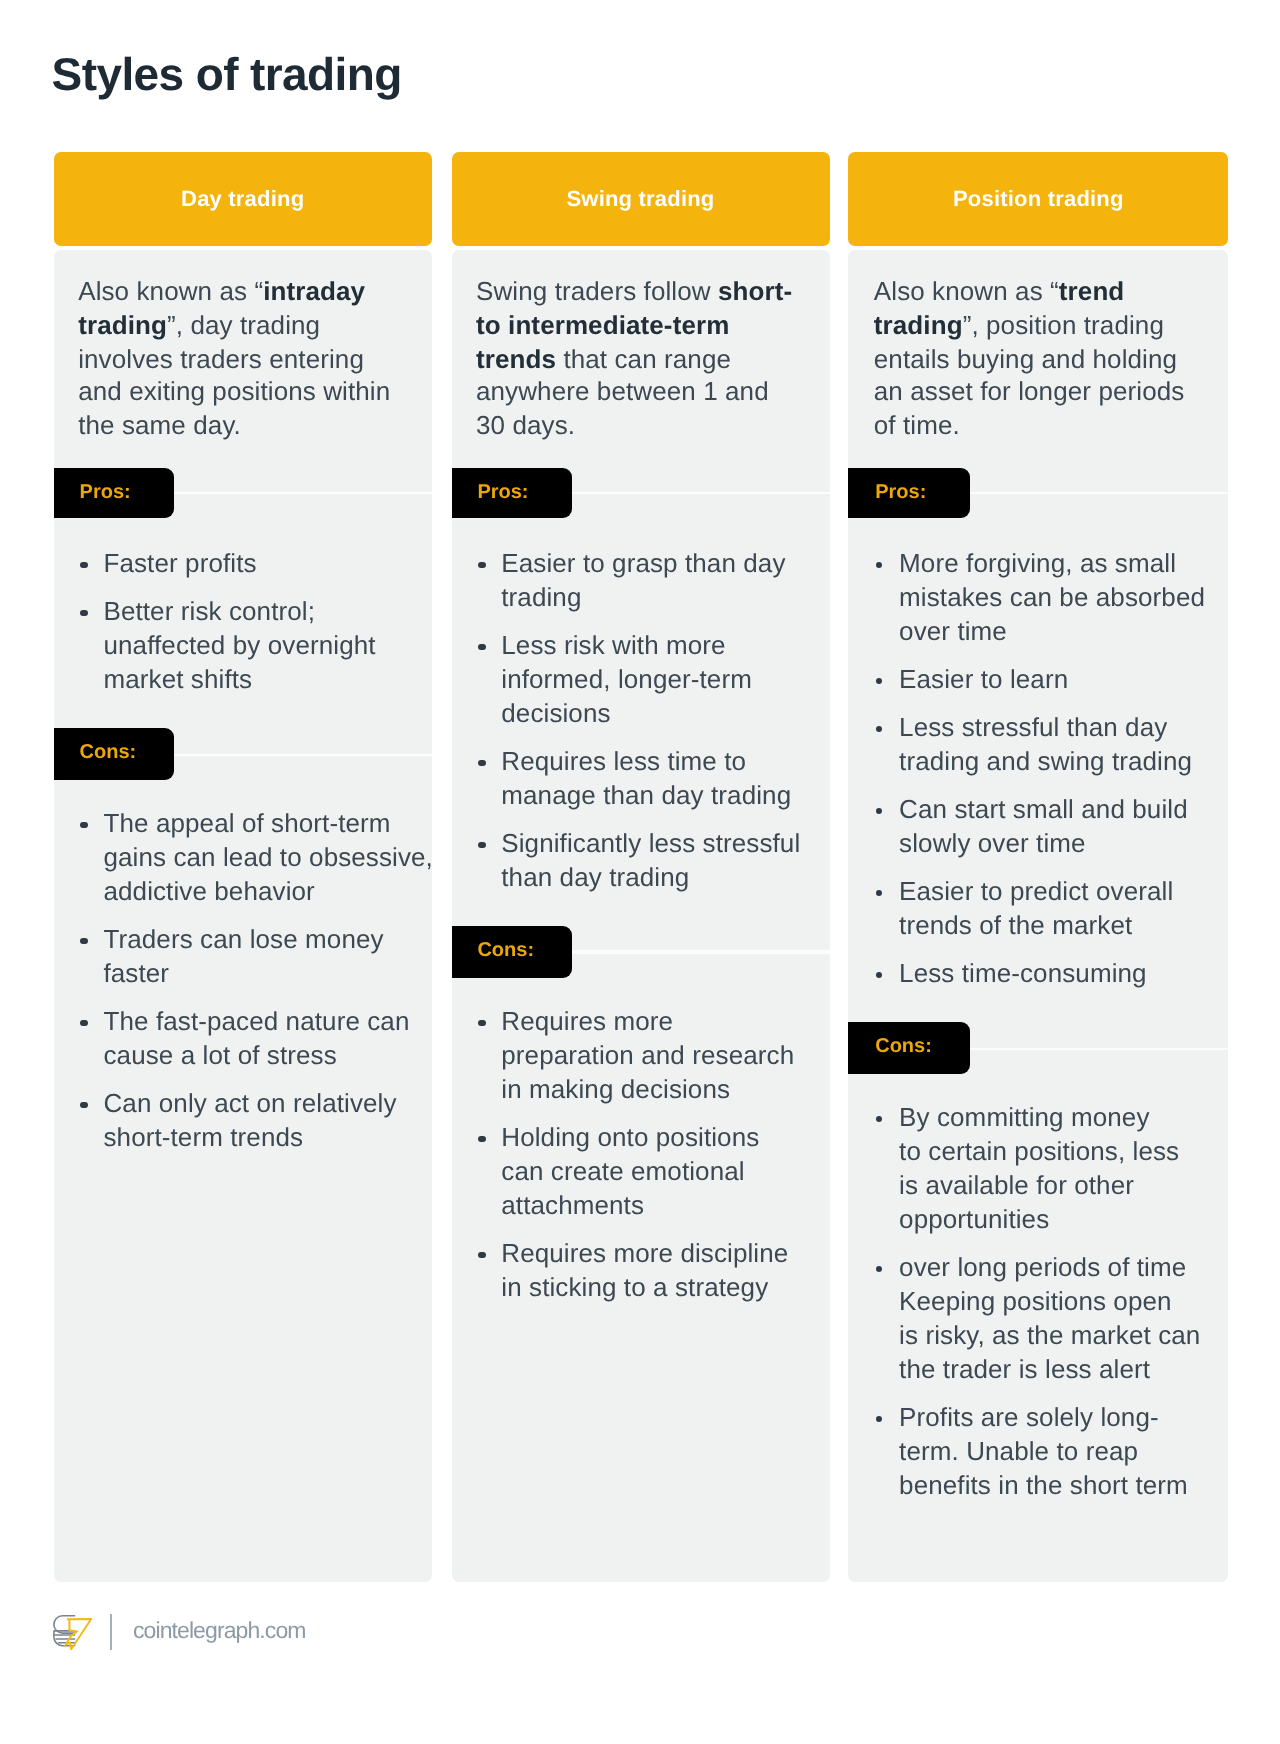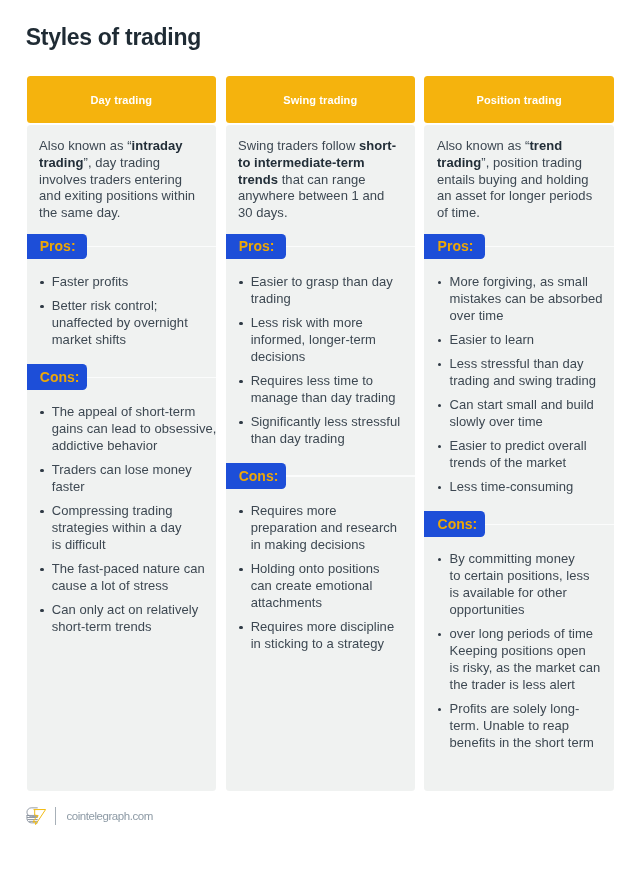--- a/index.html
+++ b/index.html
@@ -27,23 +27,23 @@
     letter-spacing:0.1px; margin-bottom:2.3px;
   }
   .card-body { flex:1 1 auto; background:#f0f2f1; border-radius:3.5px; display:flex; flex-direction:column; }
   .ln { display:block; white-space:nowrap; }
   .intro { padding:12.4px 12px 0 12.5px; font-size:13px; line-height:16.9px; color:#3d4852; letter-spacing:0.05px; }
   .intro b { font-weight:bold; color:#222e38; }
 
   .sec-label { position:relative; height:25.5px; margin-top:11.5px; }
   .sec-label .line { position:absolute; left:0; right:0; top:12.4px; height:1.1px; background:#fbfcfc; }
   .sec-label .pill {
-    position:absolute; left:0; top:0; height:25.5px; box-sizing:border-box; background:#1d4ed8;
+    position:absolute; left:0; top:0; height:25.5px; box-sizing:border-box; background:#000000;
     border-radius:0 4.5px 4.5px 0; padding:0 0 0 13.2px; width:60.3px;
-    color:#eda706; font-weight:bold; font-size:14px; display:flex; align-items:center;
+    color:#eda706; font-weight:bold; font-size:10px; display:flex; align-items:center;
   }
 
   ul.items { list-style:none; margin:0 0 3.9px 0; padding:14.6px 6px 0 12.4px; }
   ul.items li:last-child { margin-bottom:0; }
   ul.items li {
     position:relative; display:flex; font-size:13px; line-height:16.95px;
     color:#3d4852; margin-bottom:7.1px; letter-spacing:0.05px;
   }
   ul.items li .bullet { flex:0 0 12.75px; position:relative; }
   ul.items li .bullet:before { content:""; position:absolute; left:1.5px; top:6.9px;
@@ -102,28 +102,20 @@
                 <span class="ln">The appeal of short-term</span>
                 <span class="ln">gains can lead to obsessive,</span>
                 <span class="ln">addictive behavior</span>
               </span>
             </li>
             <li>
               <span class="bullet"></span>
               <span class="txt">
                 <span class="ln">Traders can lose money</span>
                 <span class="ln">faster</span>
-              </span>
-            </li>
-            <li>
-              <span class="bullet"></span>
-              <span class="txt">
-                <span class="ln">Compressing trading</span>
-                <span class="ln">strategies within a day</span>
-                <span class="ln">is difficult</span>
               </span>
             </li>
             <li>
               <span class="bullet"></span>
               <span class="txt">
                 <span class="ln">The fast-paced nature can</span>
                 <span class="ln">cause a lot of stress</span>
               </span>
             </li>
             <li>

